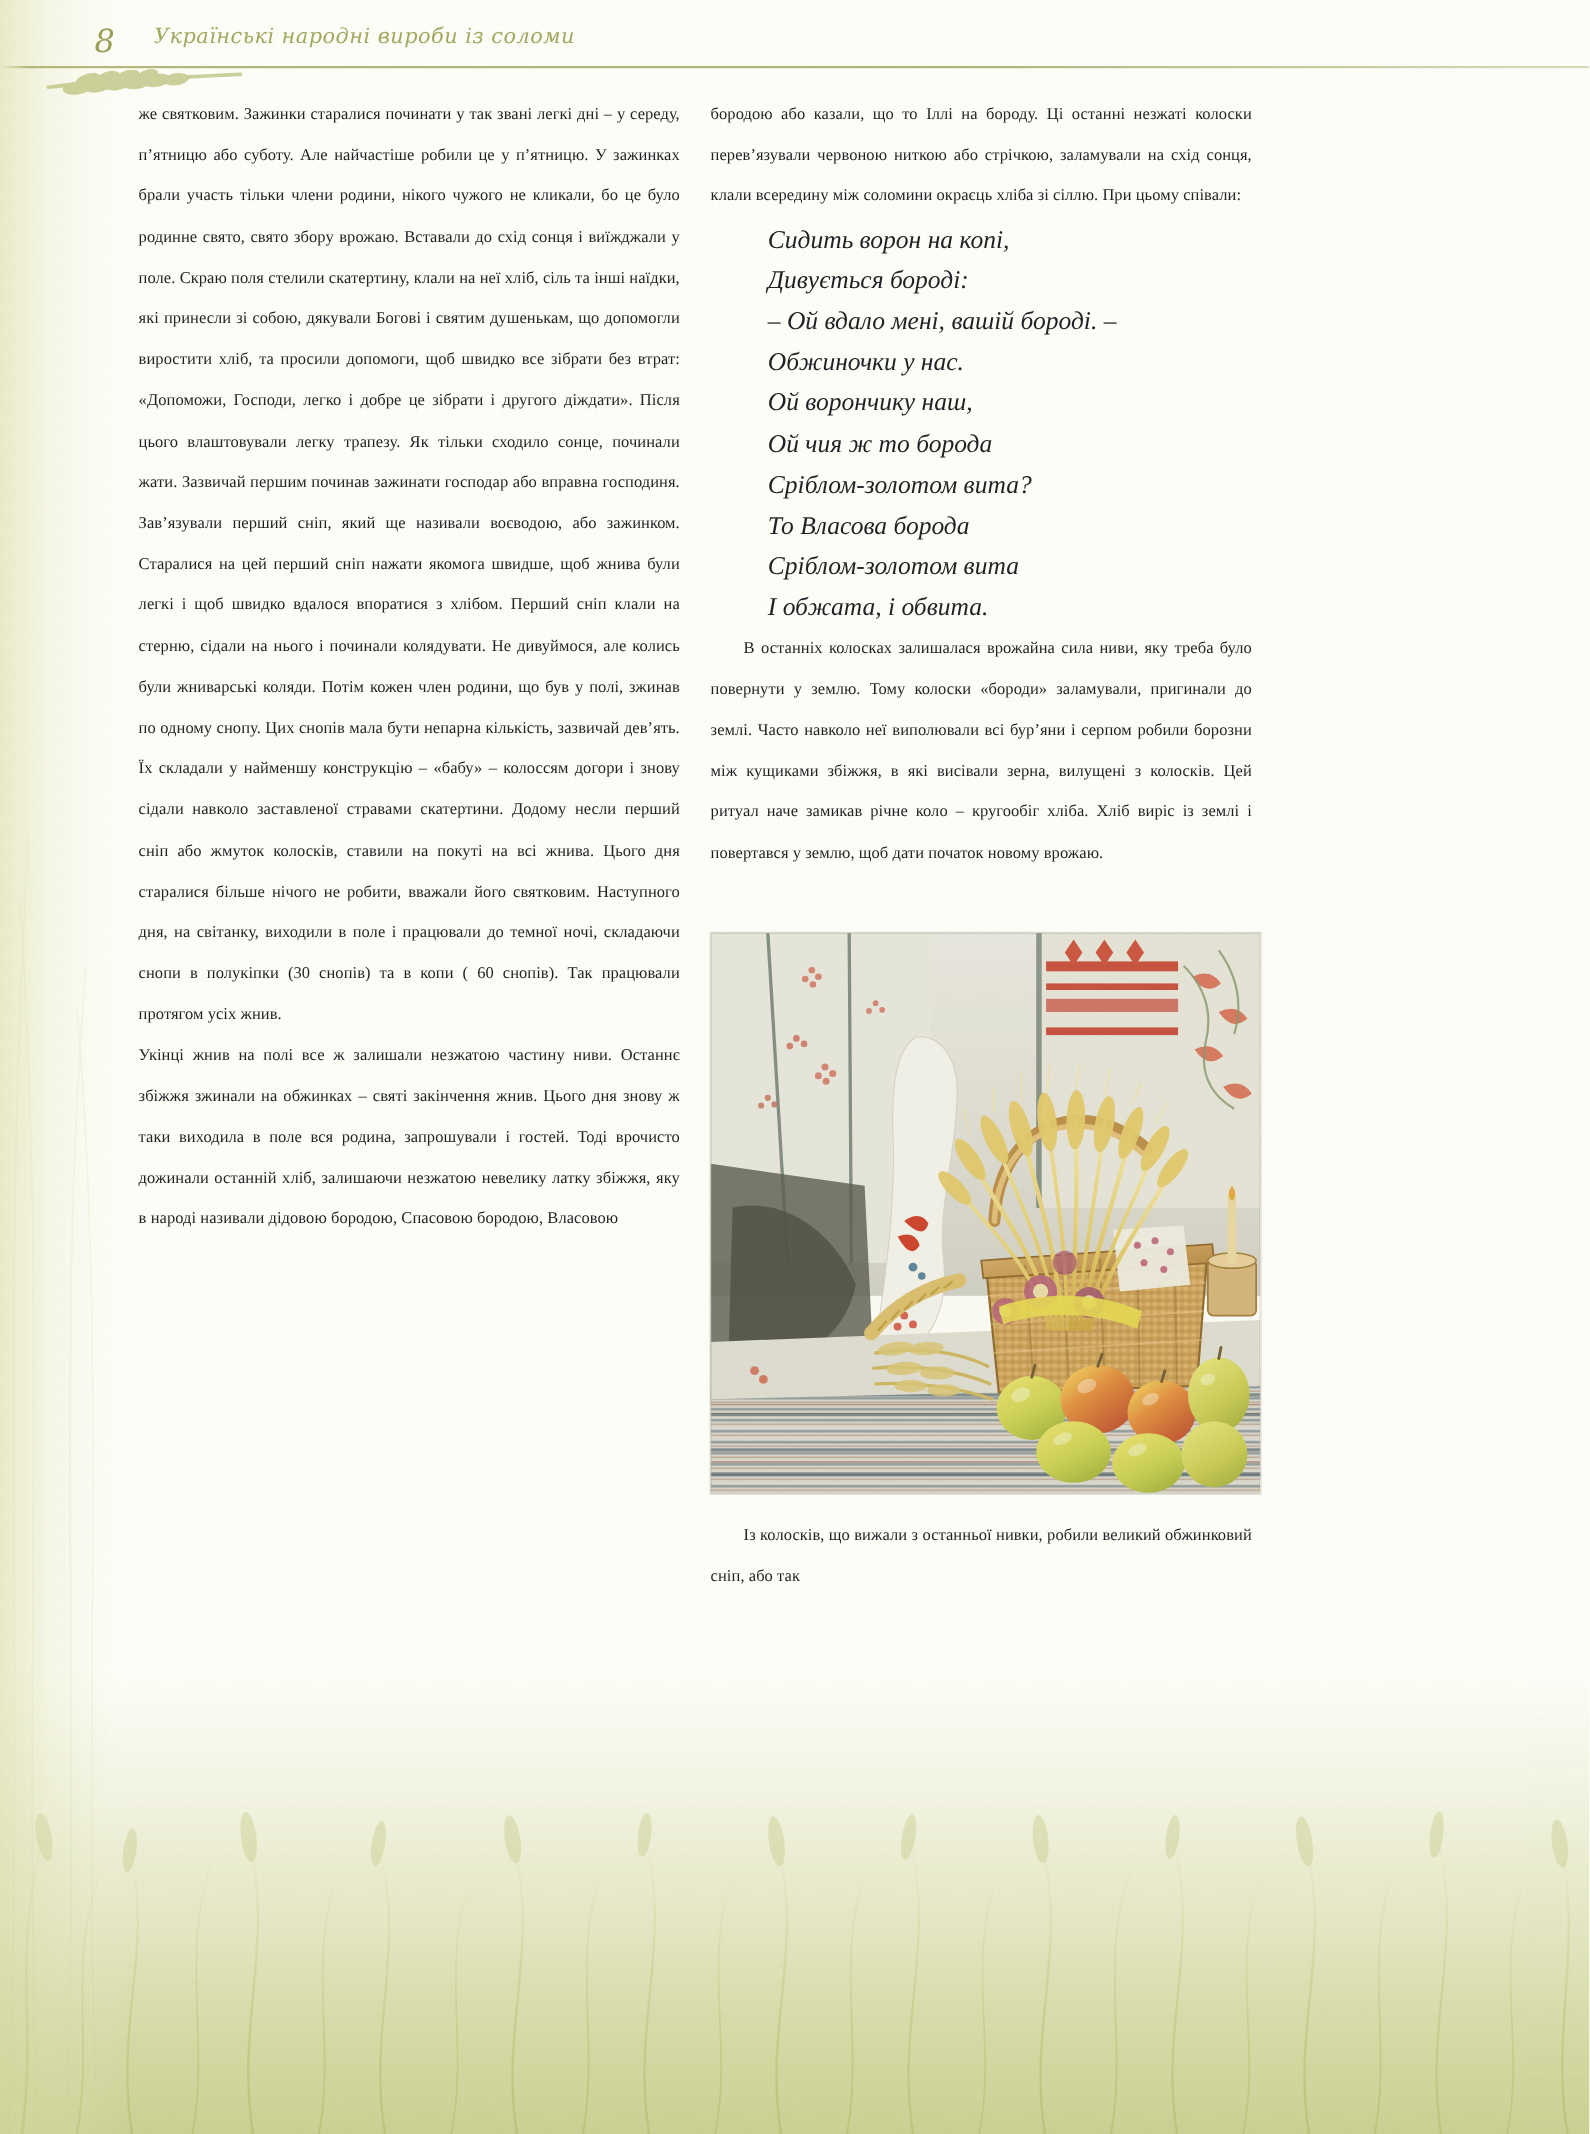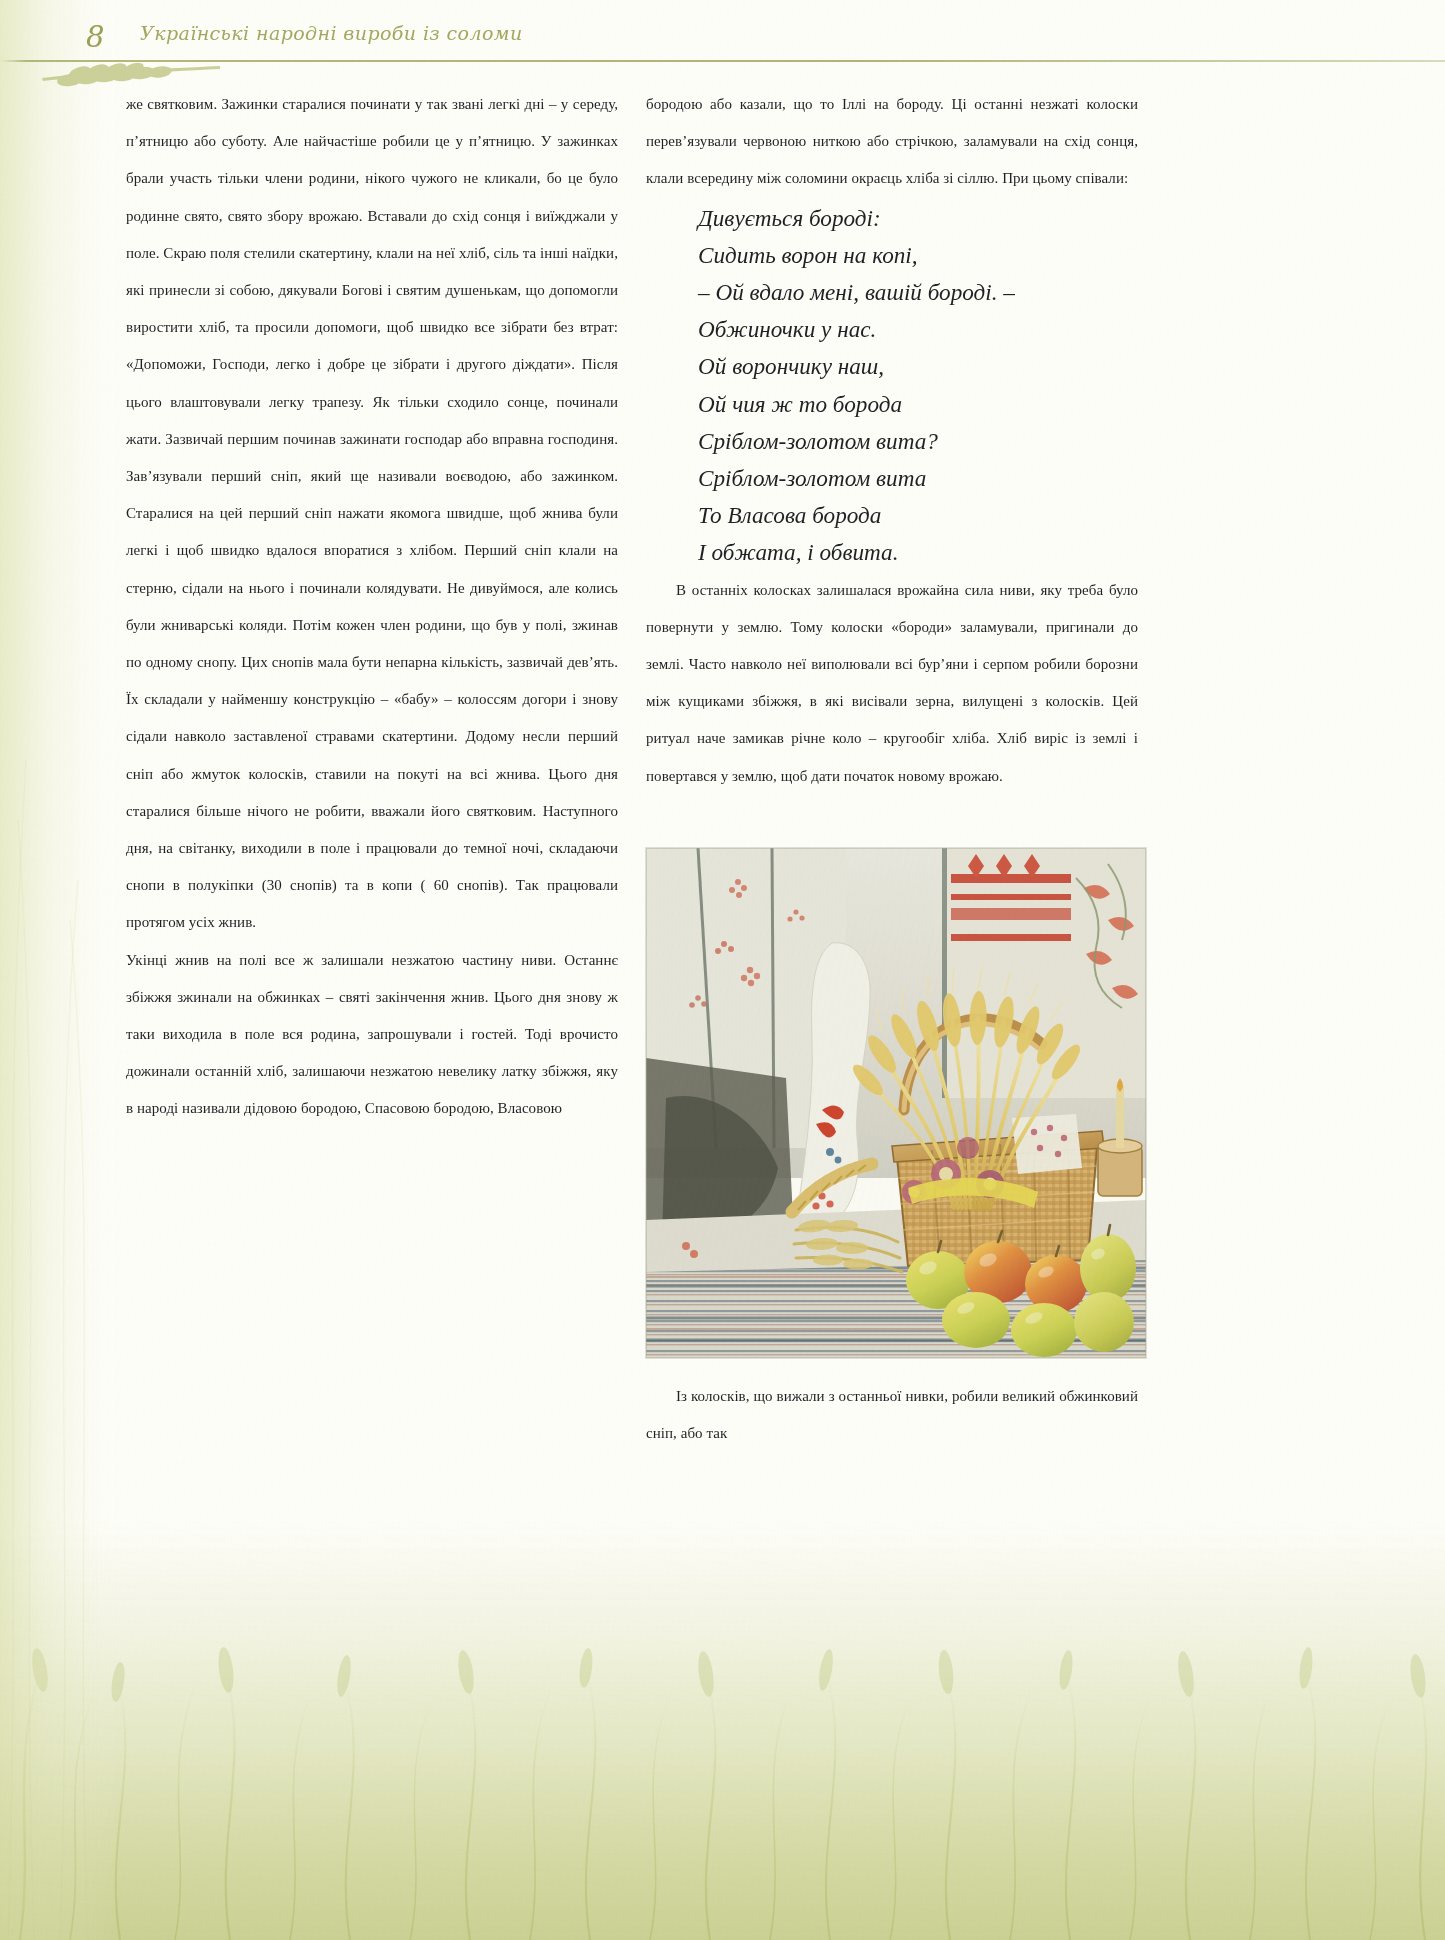--- a/index.html
+++ b/index.html
@@ -285,29 +285,29 @@
   <div class="columns">
 
     <div class="col col-left">
       <p class="body">же святковим. Зажинки старалися починати у так звані легкі дні – у середу, п’ятницю або суботу. Але найчастіше робили це у п’ятницю. У зажинках брали участь тільки члени родини, нікого чужого не кликали, бо це було родинне свято, свято збору врожаю. Вставали до схід сонця і виїжджали у поле. Скраю поля стели­ли скатертину, клали на неї хліб, сіль та інші наїдки, які принесли зі собою, дякували Богові і святим душенькам, що допомогли виростити хліб, та просили допомоги, щоб швидко все зібрати без втрат: «Допоможи, Господи, лег­ко і добре це зібрати і другого діждати». Після цього влаштовували легку трапезу. Як тільки сходило сонце, починали жати. Зазвичай пер­шим починав зажинати господар або вправна господиня. Зав’язували перший сніп, який ще називали воєводою, або зажинком. Старалися на цей перший сніп нажати якомога швидше, щоб жнива були легкі і щоб швидко вдало­ся впоратися з хлібом. Перший сніп клали на стерню, сідали на нього і починали колядувати. Не дивуймося, але колись були жниварські ко­ляди. Потім кожен член родини, що був у полі, зжинав по одному снопу. Цих снопів мала бути непарна кількість, зазвичай дев’ять. Їх склада­ли у найменшу конструкцію – «бабу» – колос­сям догори і знову сідали навколо заставленої стравами скатертини. Додому несли перший сніп або жмуток колосків, ставили на покуті на всі жнива. Цього дня старалися більше ні­чого не робити, вважали його святковим. На­ступного дня, на світанку, виходили в поле і працювали до темної ночі, складаючи снопи в полукіпки (30 снопів) та в копи ( 60 снопів). Так працювали протягом усіх жнив.</p>
       <p class="body indent">Укінці жнив на полі все ж залишали незжа­тою частину ниви. Останнє збіжжя зжинали на обжинках – святі закінчення жнив. Цього дня знову ж таки виходила в поле вся родина, за­прошували і гостей. Тоді врочисто дожинали останній хліб, залишаючи незжатою невели­ку латку збіжжя, яку в народі називали дідо­вою бородою, Спасовою бородою, Власовою</p>
     </div>
 
     <div class="col col-right">
       <p class="body">бородою або казали, що то Іллі на бороду. Ці останні незжаті колоски перев’язували черво­ною ниткою або стрічкою, заламували  на схід сонця, клали всередину між соломини окраєць хліба зі сіллю. При цьому співали:</p>
       <div class="poem">
+          <span class="line">Сидить ворон на копі,</span>
           <span class="line">Дивується бороді:</span>
-          <span class="line">Сидить ворон на копі,</span>
           <span class="line">– Ой вдало мені, вашій бороді. –</span>
           <span class="line">Обжиночки у нас.</span>
           <span class="line">Ой ворончику наш,</span>
           <span class="line">Ой чия ж то борода</span>
           <span class="line">Сріблом-золотом вита?</span>
+          <span class="line">То Власова борода</span>
           <span class="line">Сріблом-золотом вита</span>
-          <span class="line">То Власова борода</span>
           <span class="line">І обжата, і обвита.</span>
         </div>
       <p class="body indent">В останніх колосках залишалася врожайна сила ниви, яку треба було повернути у землю. Тому колоски «бороди» заламували, пригина­ли до землі. Часто навколо неї виполювали всі бур’яни і серпом робили борозни між кущика­ми збіжжя, в які висівали зерна, вилущені з ко­лосків. Цей ритуал наче замикав річне коло – кругообіг хліба. Хліб виріс із землі і повертався у землю, щоб дати початок новому врожаю.</p>
     </div>
   </div>
 
   <div class="photo-wrap">
     <svg class="photo" viewBox="0 0 500 510" preserveAspectRatio="none" role="img">
       <defs>
         <linearGradient id="bgCloth" x1="0" y1="0" x2="0" y2="1">

